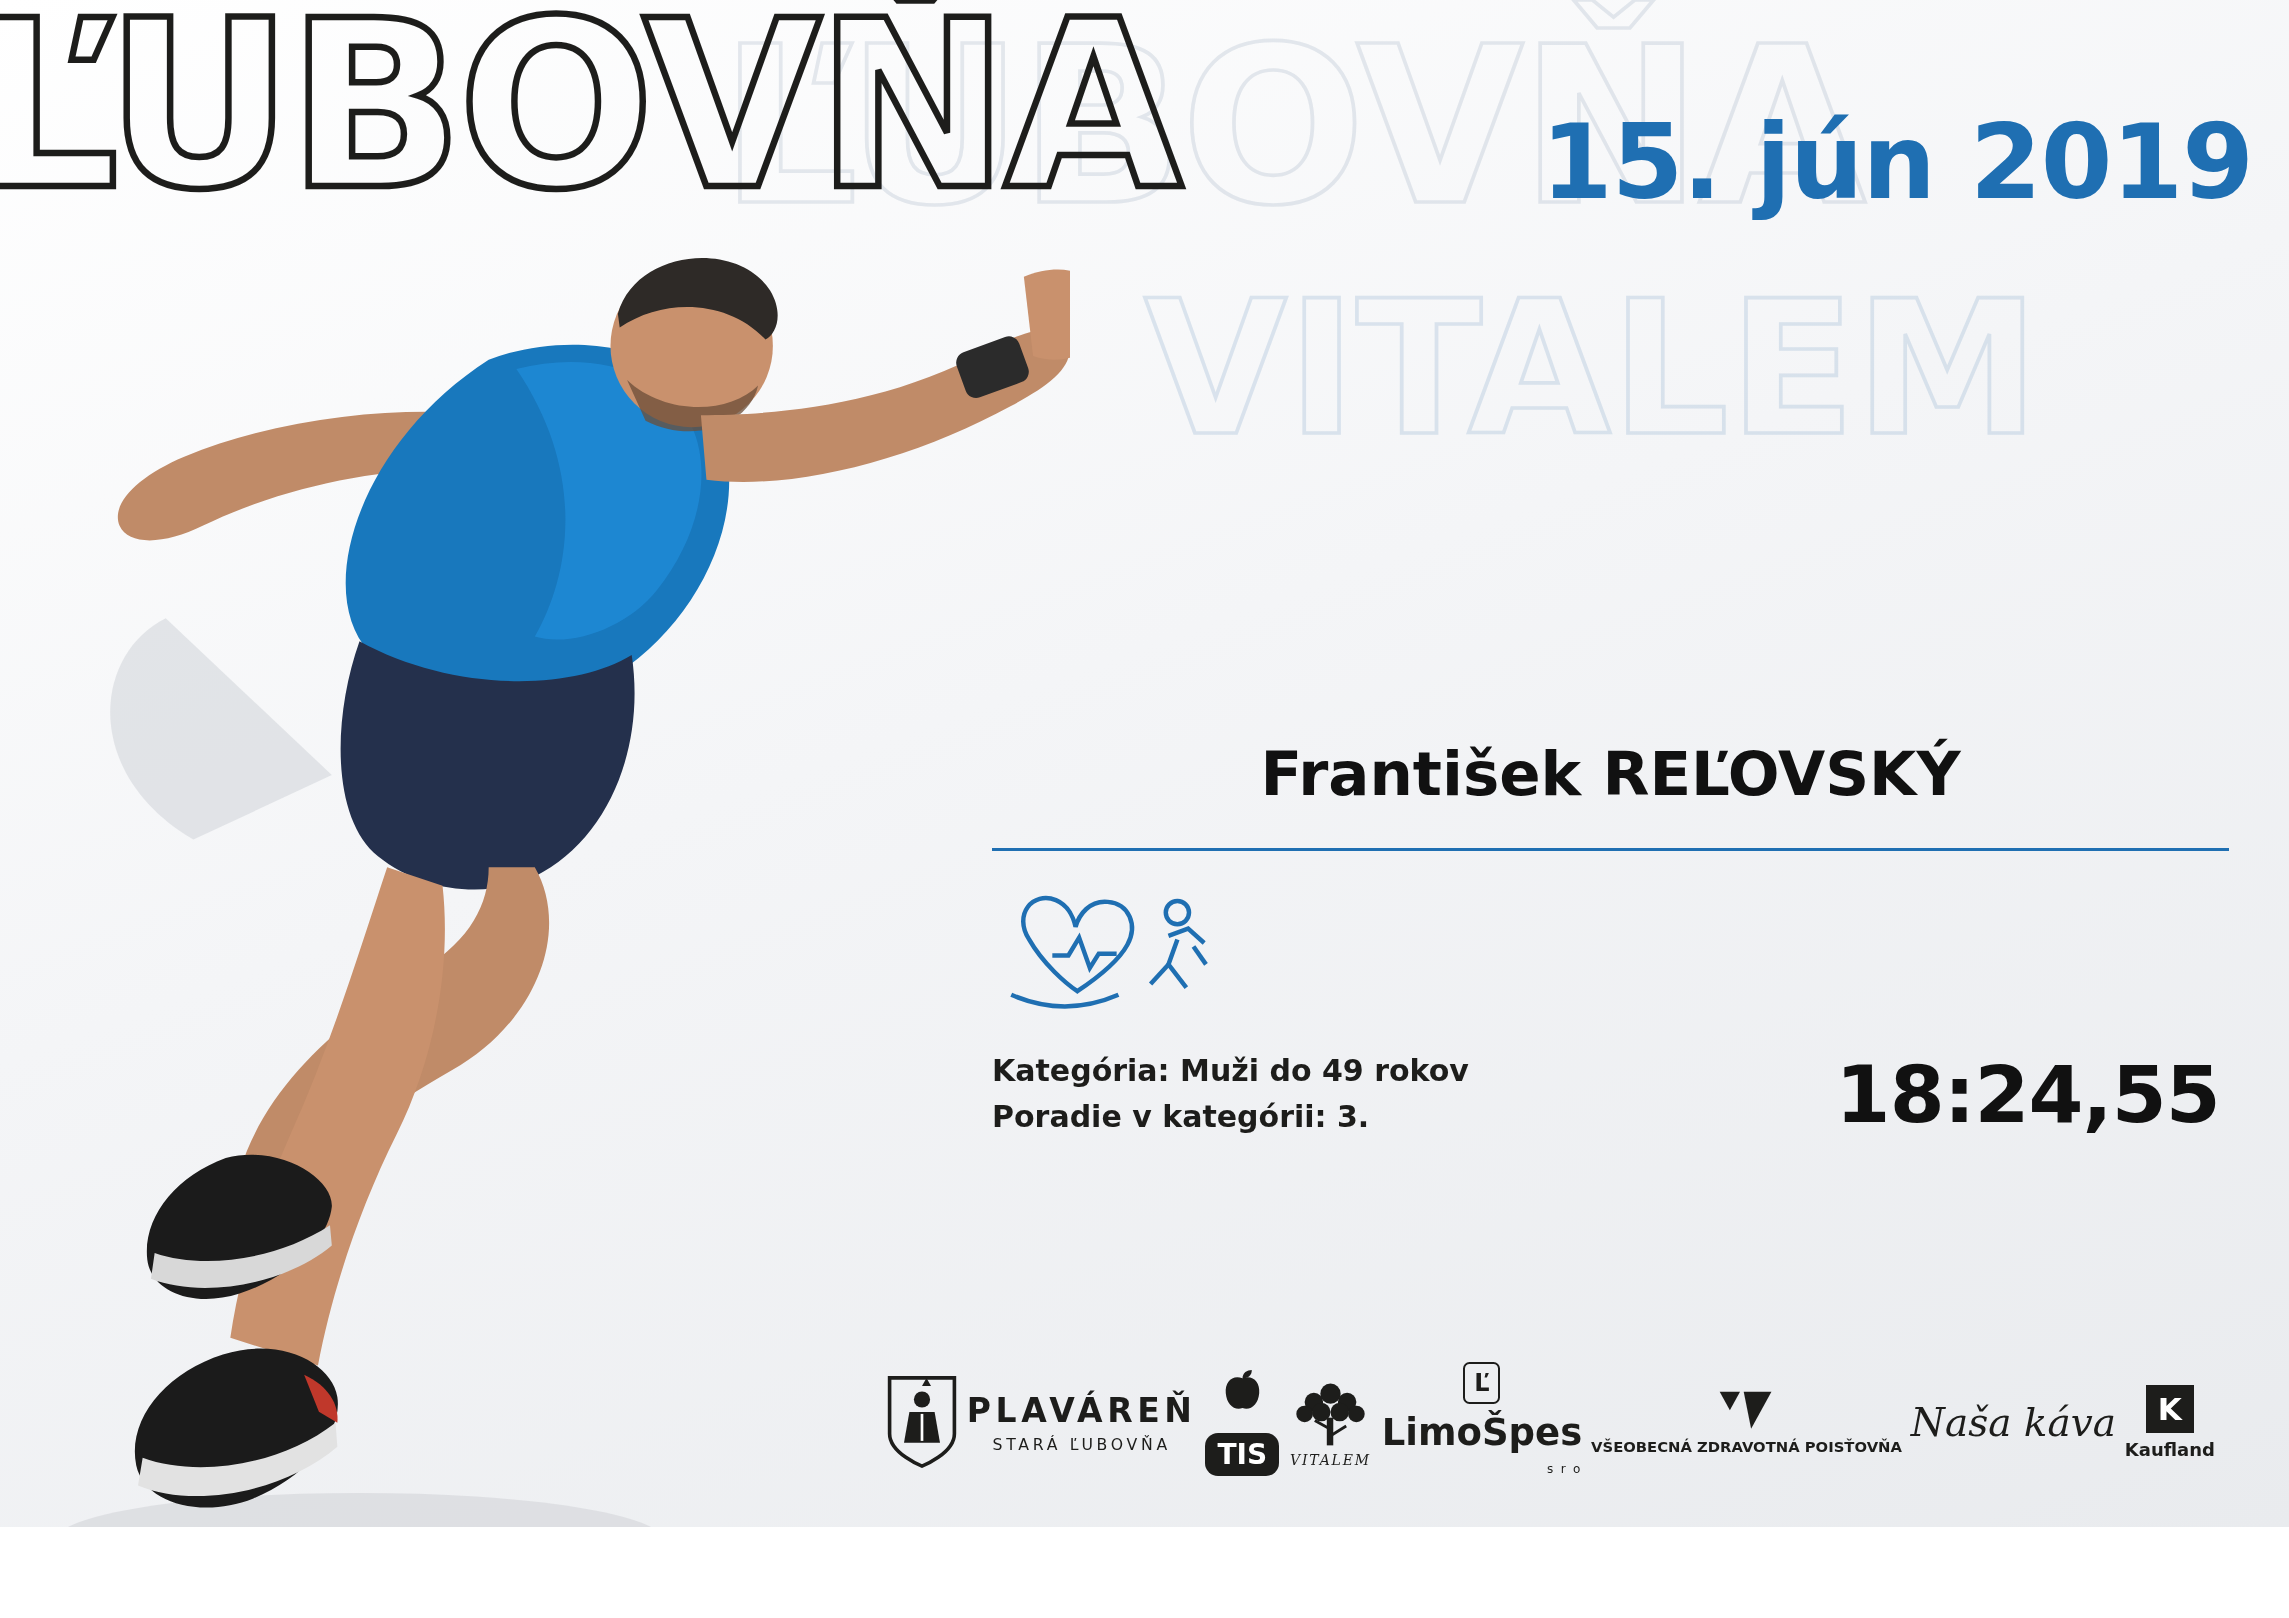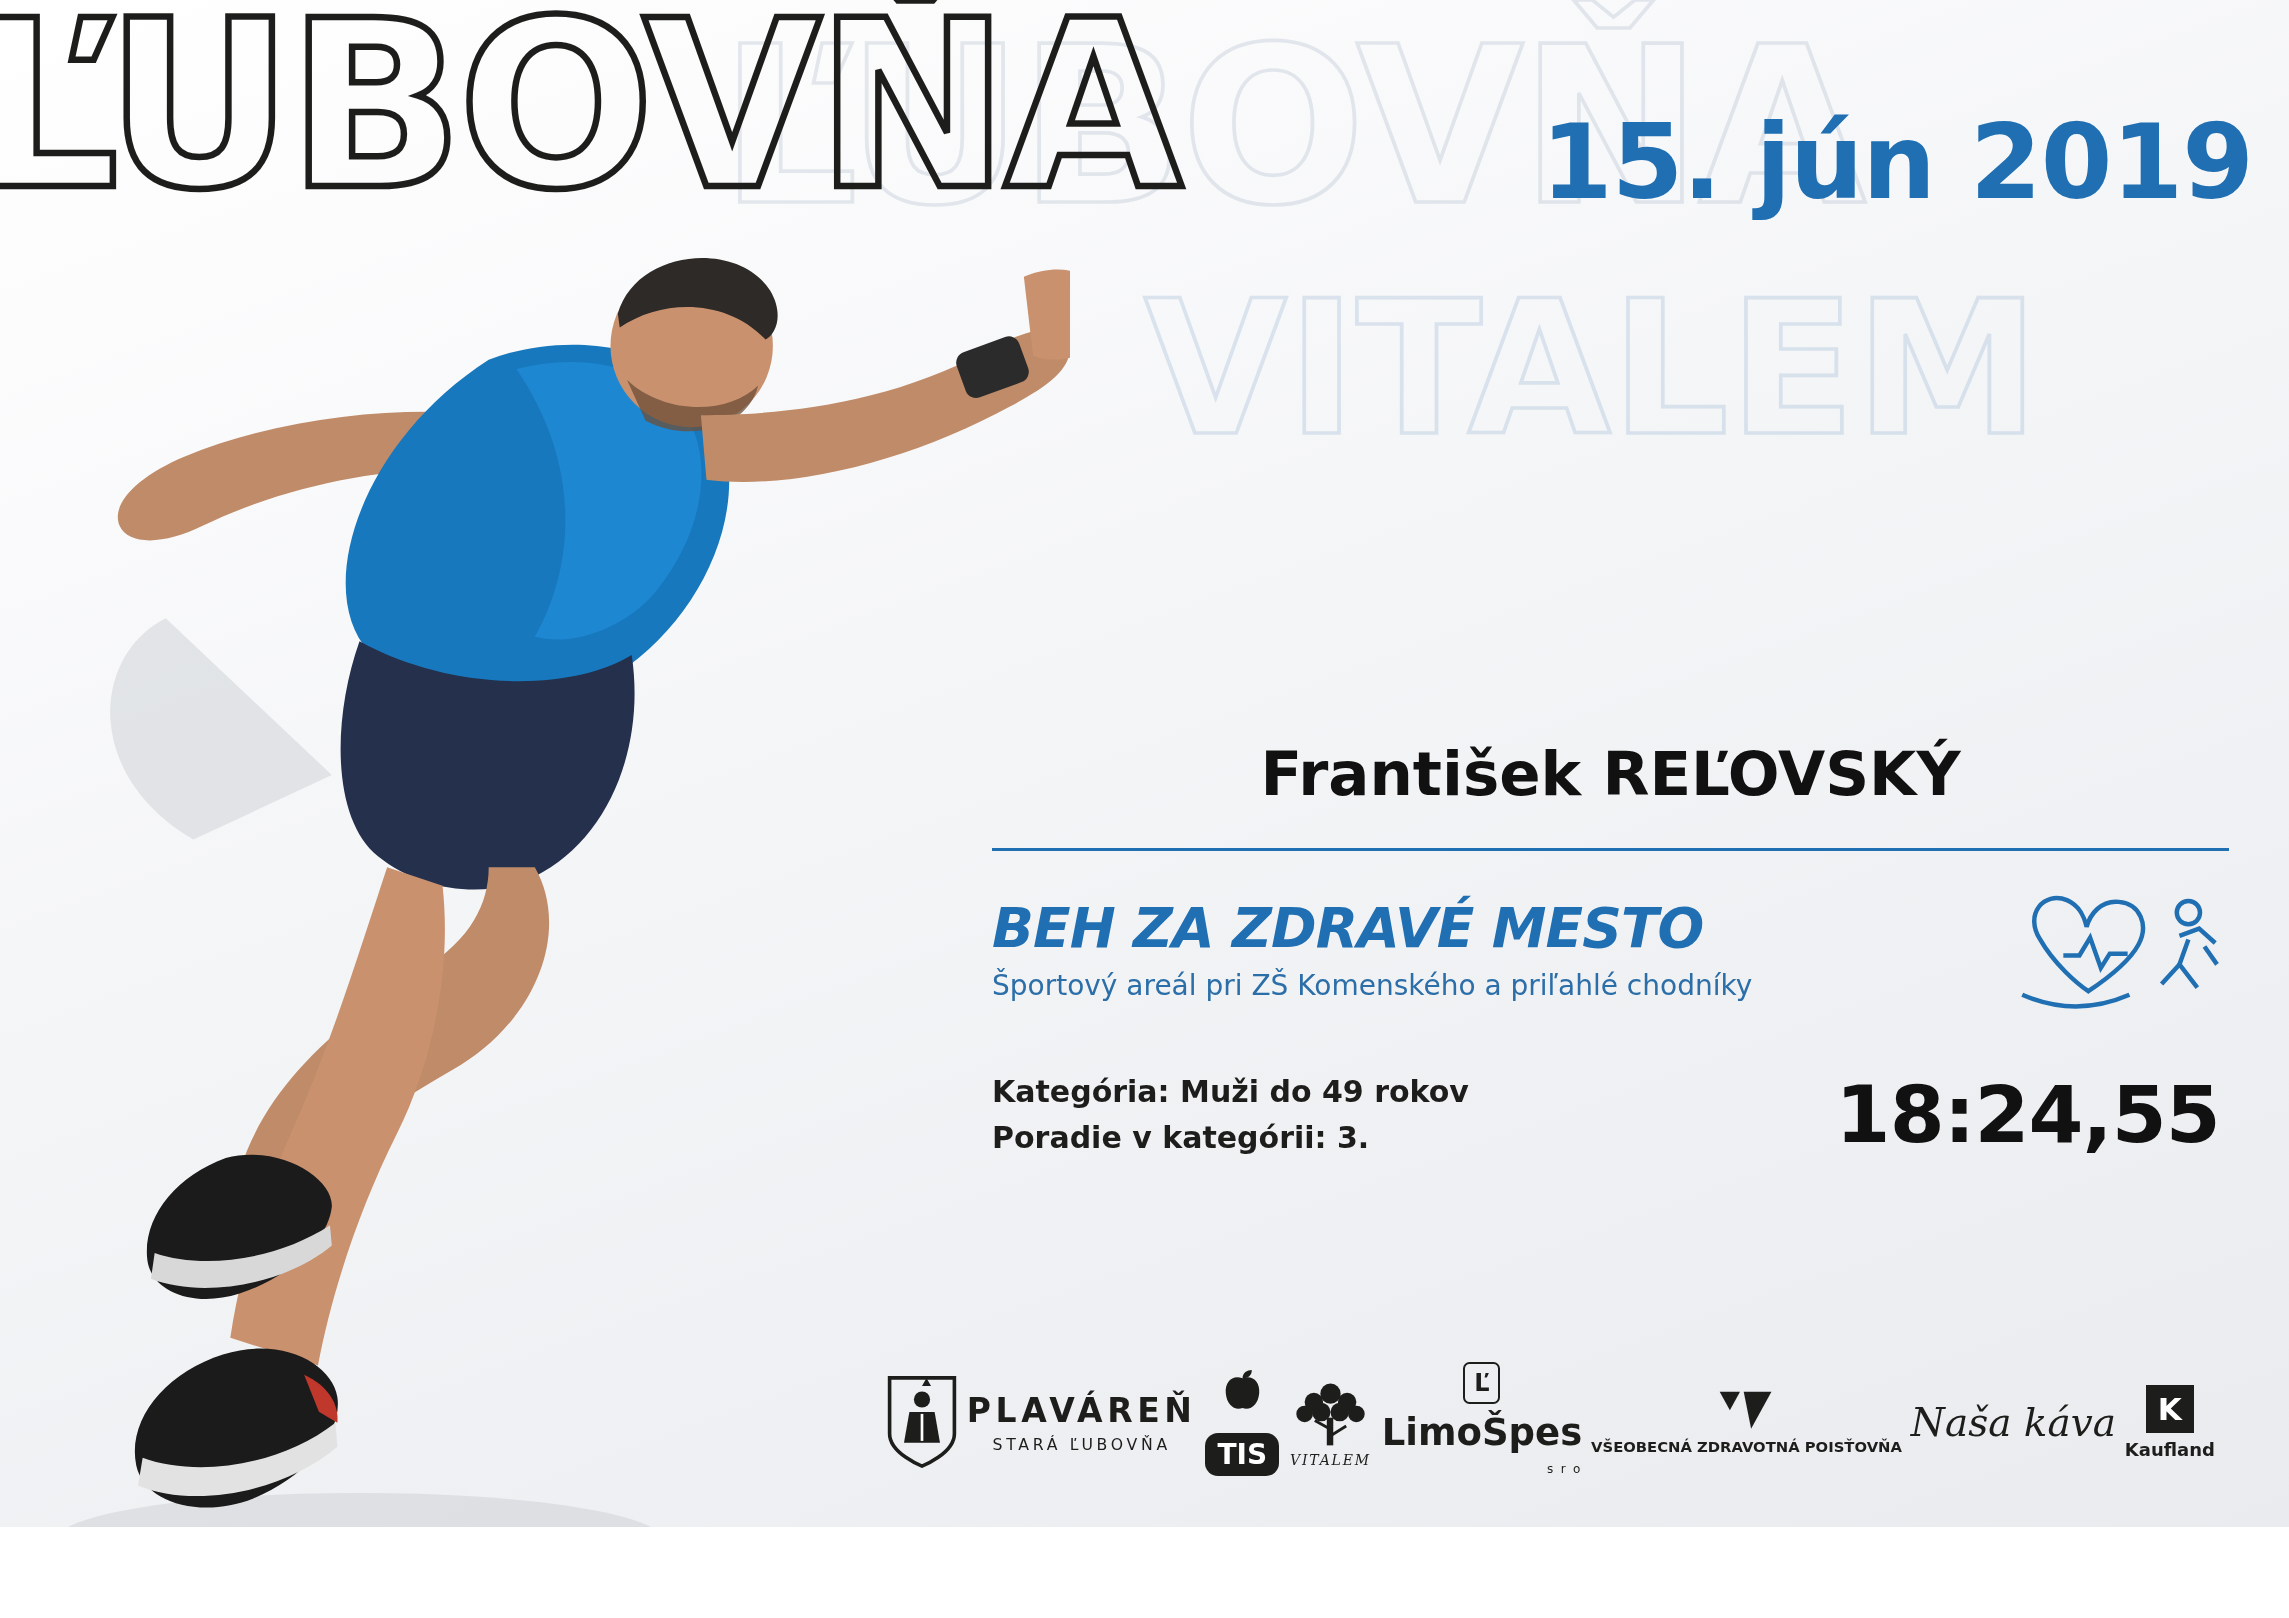--- a/index.html
+++ b/index.html
@@ -136,23 +136,23 @@
   .race-logo {
     width: 217px;
     height: 134px;
     flex: 0 0 auto;
     margin-left: 9.2px;
   }
   .race-logo svg { width: 100%; height: 100%; }
 
   .result-row {
     display: flex;
-    align-items: flex-start;
+    align-items: flex-end;
     justify-content: space-between;
-    margin-top: 51px;
+    margin-top: 30px;
     gap: 8px;
   }
   .category-lines { font-size: 0; }
   .category-line {
     font-size: 30px;
     font-weight: 700;
     color: #1d1d1b;
     line-height: 1.55;
     font-family: "DejaVu Sans", sans-serif;
   }
@@ -269,24 +269,20 @@
       <path d="M95 1430 C 155 1452, 245 1438, 304 1392 L 306 1418 C 250 1466, 152 1486, 90 1460 Z" fill="#e2e2e2"></path>
       <path d="M270 1340 C 296 1352, 308 1372, 306 1392 L 286 1380 Z" fill="#c0382b"></path>
     </svg>
   </div>
 
   <div class="info-block">
     <div class="runner-name">František REĽOVSKÝ</div>
     <div class="divider"></div>
 
     <div class="race-row">
-      <div class="race-text">
-        <div class="race-title">BEH ZA ZDRAVÉ MESTO</div>
-        <div class="race-venue">Športový areál pri ZŠ Komenského a priľahlé chodníky</div>
-      </div>
       <div class="race-logo">
         <svg viewBox="0 0 240 150" xmlns="http://www.w3.org/2000/svg" fill="none" stroke="#1f6fb2" stroke-width="5" aria-hidden="true">
           <path d="M30 62 C 12 34, 34 8, 60 18 C 74 24, 80 38, 82 48 C 86 34, 98 18, 118 20 C 142 22, 152 46, 140 68 C 128 90, 96 112, 84 120 C 72 112, 46 90, 30 62 Z"></path>
           <path d="M56 80 h18 l12 -20 12 34 10 -16 h20"></path>
           <circle cx="196" cy="32" r="13"></circle>
           <path d="M186 58 l22 -8 18 16"></path>
           <path d="M196 62 l-10 28 20 26"></path>
           <path d="M186 90 l-20 22"></path>
           <path d="M214 70 l14 20"></path>
           <path d="M10 124 q 60 26 120 0"></path>

